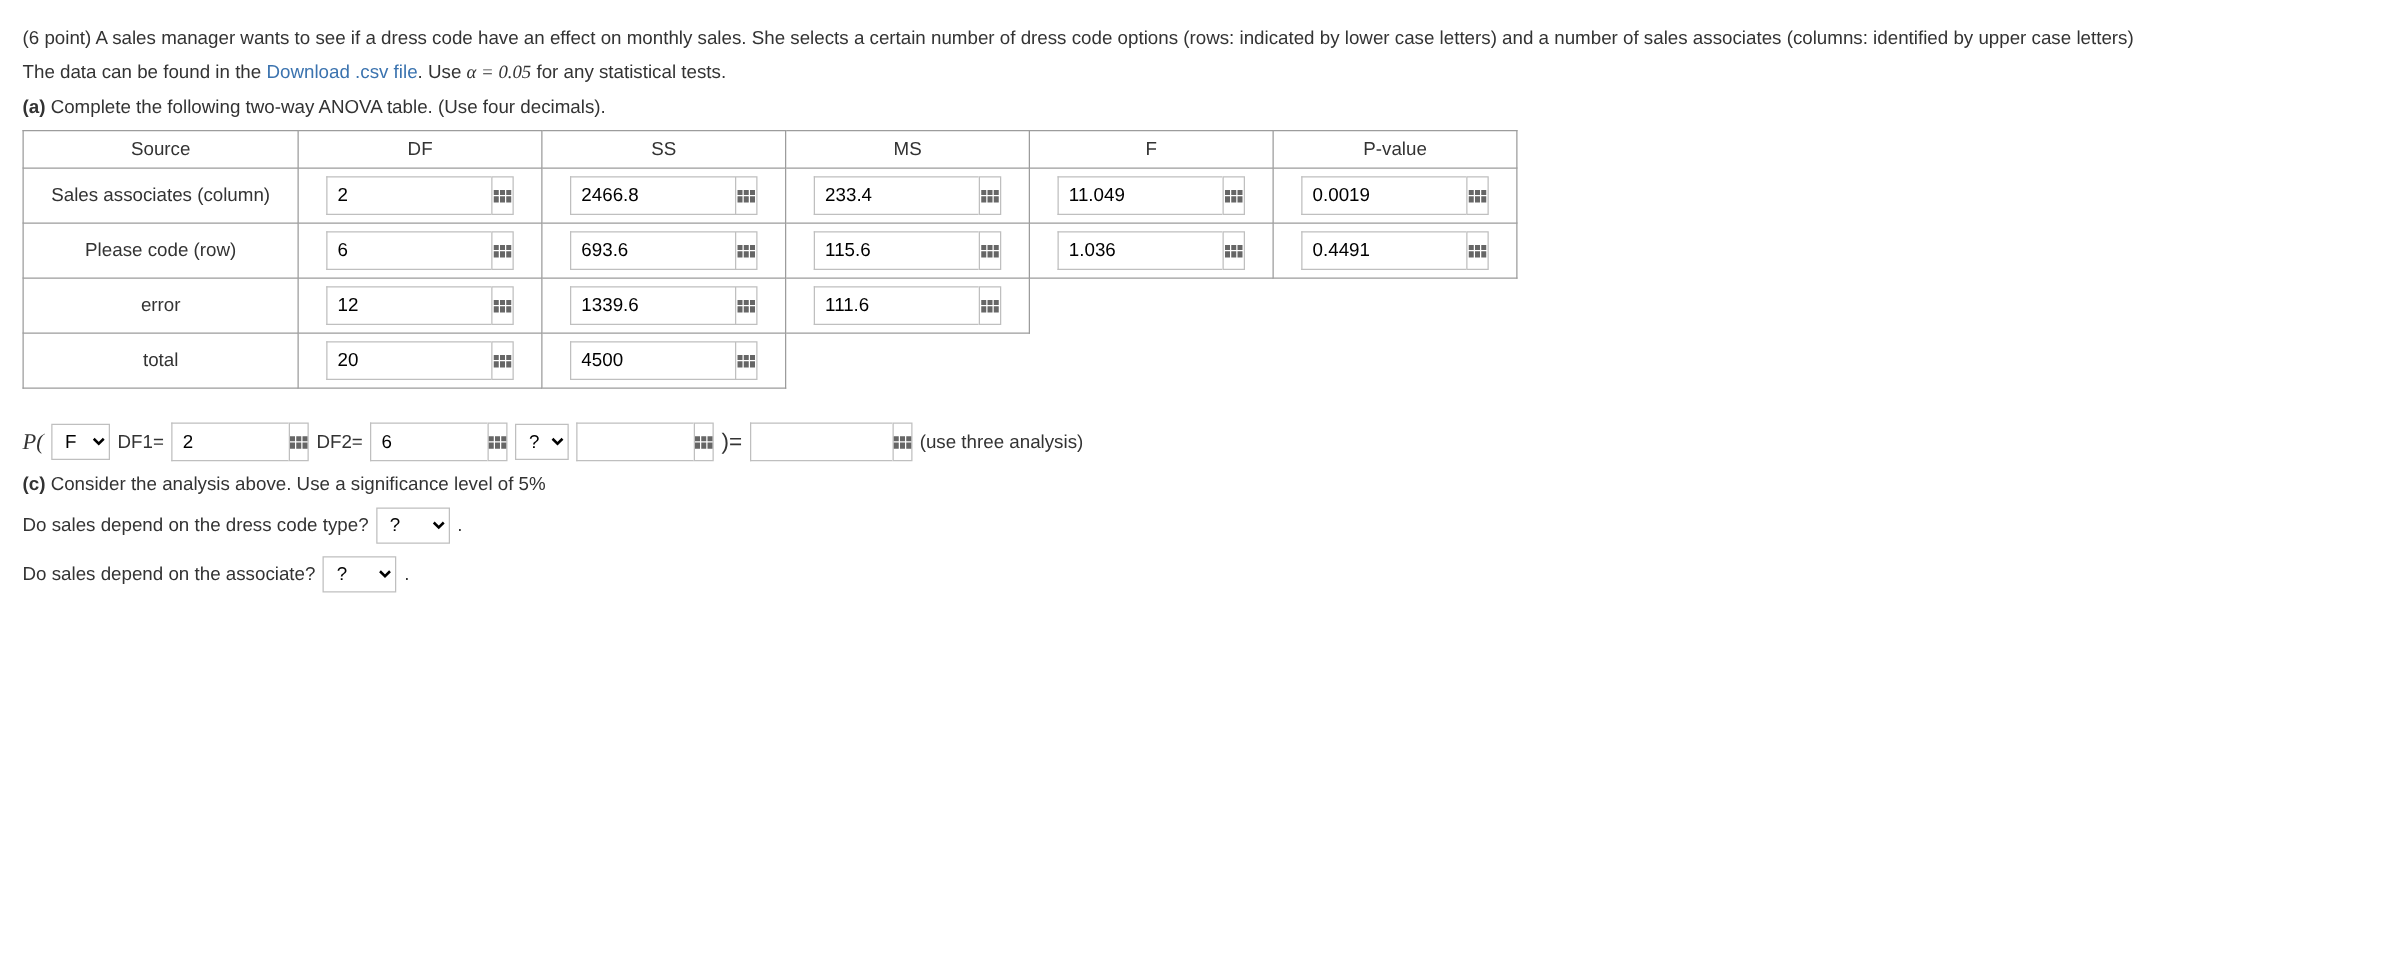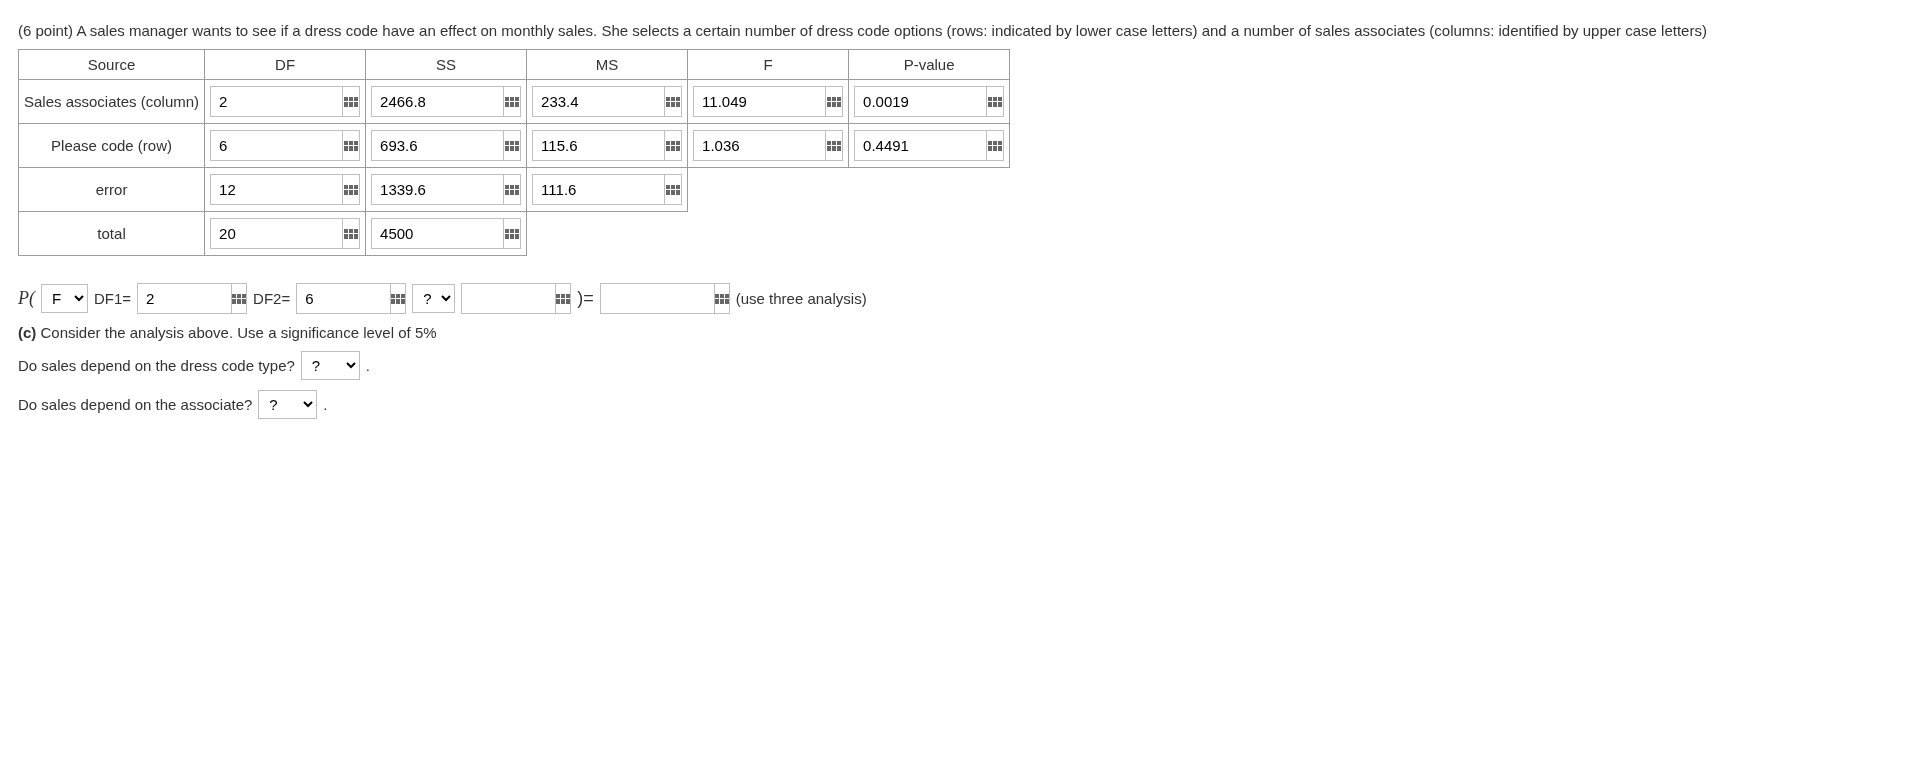--- a/index.html
+++ b/index.html
@@ -18,21 +18,21 @@
   .link { color: #3b73af; cursor: pointer; }
   .ital { font-style: italic; font-family: "Times New Roman", serif; }
 
   
   .anova-table {
     border-collapse: collapse;
     margin-top: 8px;
   }
   .anova-table th, .anova-table td {
     border: 1px solid #9c9c9c;
-    padding: 6px 5px;
+    padding: 6px 22px;
     text-align: center;
     font-weight: normal;
   }
   .anova-table th {
     min-width: 150px;
   }
   .anova-table td.nob {
     border: none;
   }
 
@@ -91,21 +91,27 @@
 </style>
 </head>
 <body>
 
 <div class="page">
 
   <p>
     <span>(6 point) </span><span>A sales manager wants to see if a dress code have an effect on monthly sales. She selects a certain number of dress code options (rows: indicated by lower case letters) and a number of sales associates (columns: identified by upper case letters)</span>
   </p>
 
-
+  <p>
+    <span>The data can be found in the </span><span class="link">Download .csv file</span><span>. Use </span><span class="ital">α = 0.05</span><span> for any statistical tests.</span>
+  </p>
+
+  <p>
+    <span class="bold">(a)</span><span> Complete the following two-way ANOVA table. (Use four decimals).</span>
+  </p>
 
   <table class="anova-table">
     <tbody>
         <tr>
       <th>Source</th>
       <th>DF</th>
       <th>SS</th>
       <th>MS</th>
       <th>F</th>
       <th>P-value</th>

